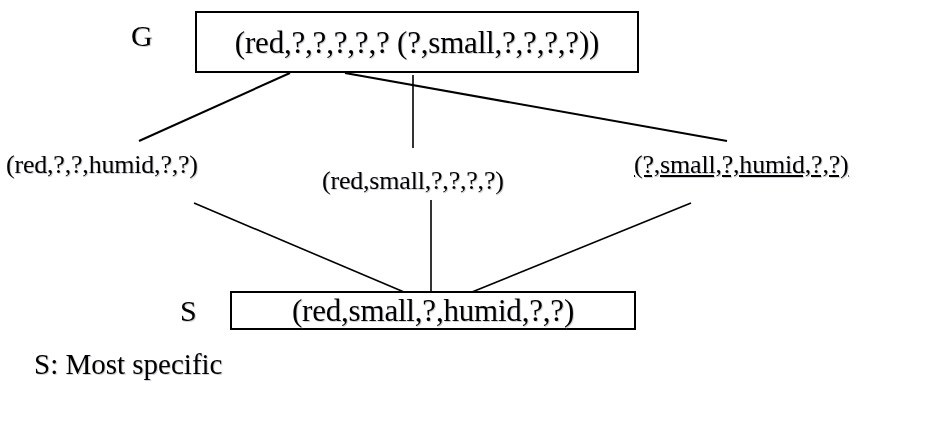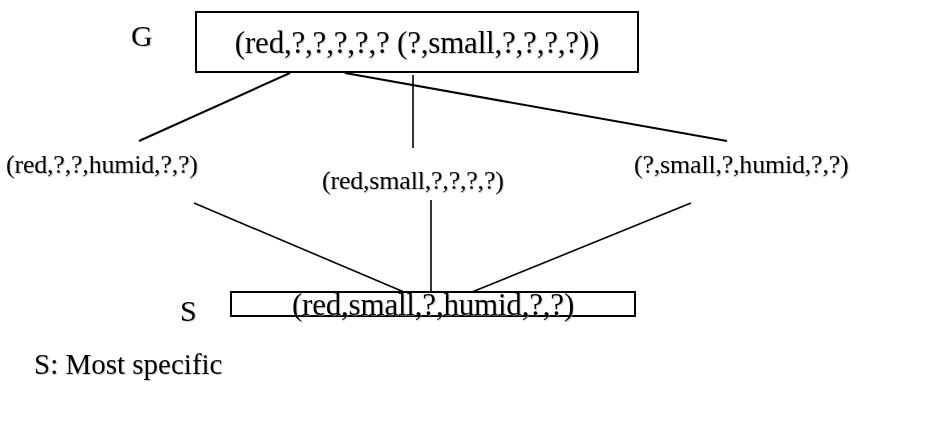--- a/index.html
+++ b/index.html
@@ -59,27 +59,27 @@
     position: absolute;
     font-size: 29px;
     line-height: 1;
     white-space: nowrap;
     text-shadow: 1px 1px 0 rgba(170,170,180,0.55);
     margin-left: 32px;
   }
 
   
   #g-box   { left: 195px; top: 11px;  width: 444px; height: 62px; }
-  #s-box   { left: 230px; top: 291px; width: 406px; height: 26px; }
+  #s-box   { left: 230px; top: 291px; width: 406px; height: 39px; }
   #g-label { left: 131px; top: 21px; }
   #s-label { left: 180px; top: 296px; }
 
   #hyp-0 { left: 6px;   top: 152px; }
   #hyp-1 { left: 322px; top: 152px; margin-top: 16px; }
-  #hyp-2 { left: 634px; top: 152px; }
+  #hyp-2 { left: 634px; top: 152px; text-decoration: underline; }
 
   #legend-0 { left: 2px; top: 350px; }
   #legend-1 { left: 2px; top: 390px; }
 </style>
 </head>
 <body>
 
 <div id="canvas">
 
   <svg id="edges" viewBox="0 0 938 434" width="938" height="434" aria-hidden="true">

